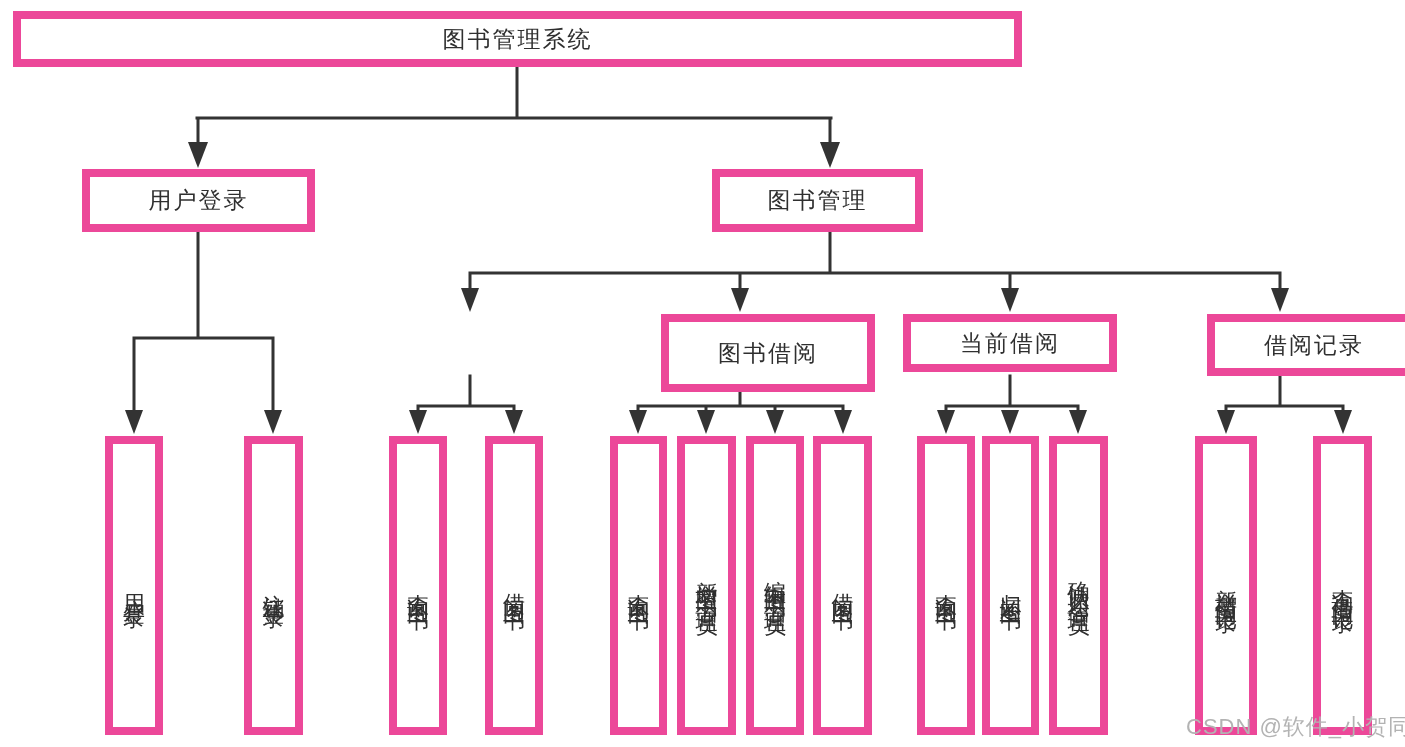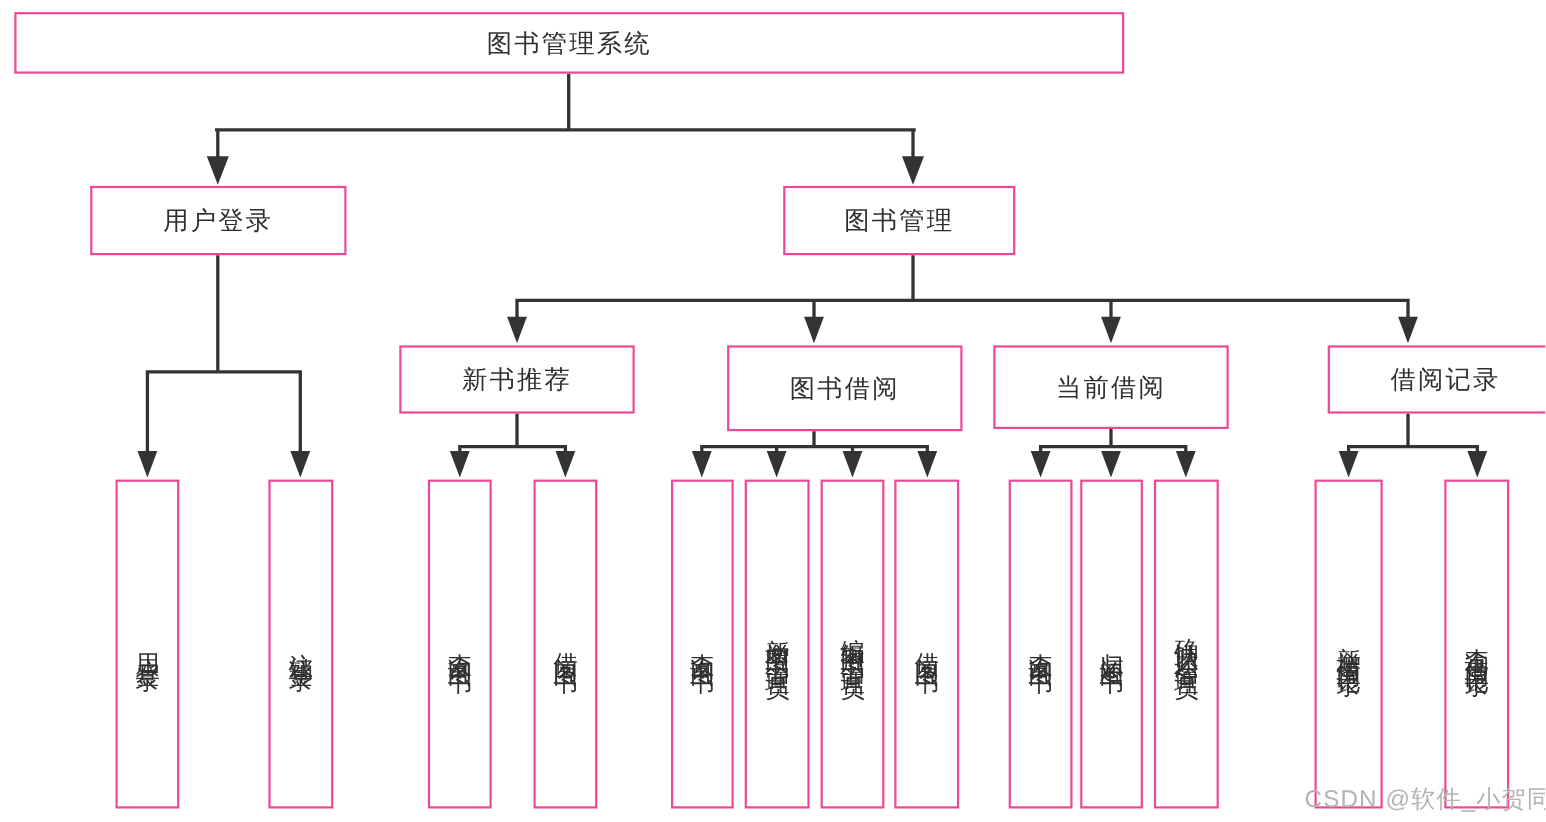--- a/index.html
+++ b/index.html
@@ -18,21 +18,21 @@
   .connectors {
     position: absolute;
     left: 0;
     top: 0;
     width: 1405px;
     height: 747px;
   }
   .box {
     position: absolute;
     box-sizing: border-box;
-    border: 2px solid #ec4899;
+    border: 8px solid #ec4899;
     background: #ffffff;
     display: flex;
     align-items: center;
     justify-content: center;
     color: #2f2f2f;
   }
   .hbox {
     font-size: 23px;
     letter-spacing: 2px;
     white-space: nowrap;
@@ -108,27 +108,24 @@
     <span>图书管理系统</span>
   </div>
 
   <div class="box hbox" style="left:82px; top:169px; width:233px; height:63px;">
     <span>用户登录</span>
   </div>
   <div class="box hbox" style="left:712px; top:169px; width:211px; height:63px;">
     <span>图书管理</span>
   </div>
 
-  <div class="box hbox" style="left:363px; top:314px; width:214px; height:62px;">
-    <span>新书推荐</span>
-  </div>
   <div class="box hbox" style="left:661px; top:314px; width:214px; height:78px;">
     <span>图书借阅</span>
   </div>
-  <div class="box hbox" style="left:903px; top:314px; width:214px; height:76px;">
+  <div class="box hbox" style="left:903px; top:314px; width:214px; height:58px;">
     <span>当前借阅</span>
   </div>
   <div class="box hbox" style="left:1207px; top:314px; width:214px; height:62px;">
     <span>借阅记录</span>
   </div>
 
   <div class="box vbox" style="left:105px; top:436px; width:58px; height:299px;">
     <span class="vtext">用户登录</span>
   </div>
   <div class="box vbox" style="left:244px; top:436px; width:59px; height:299px;">

